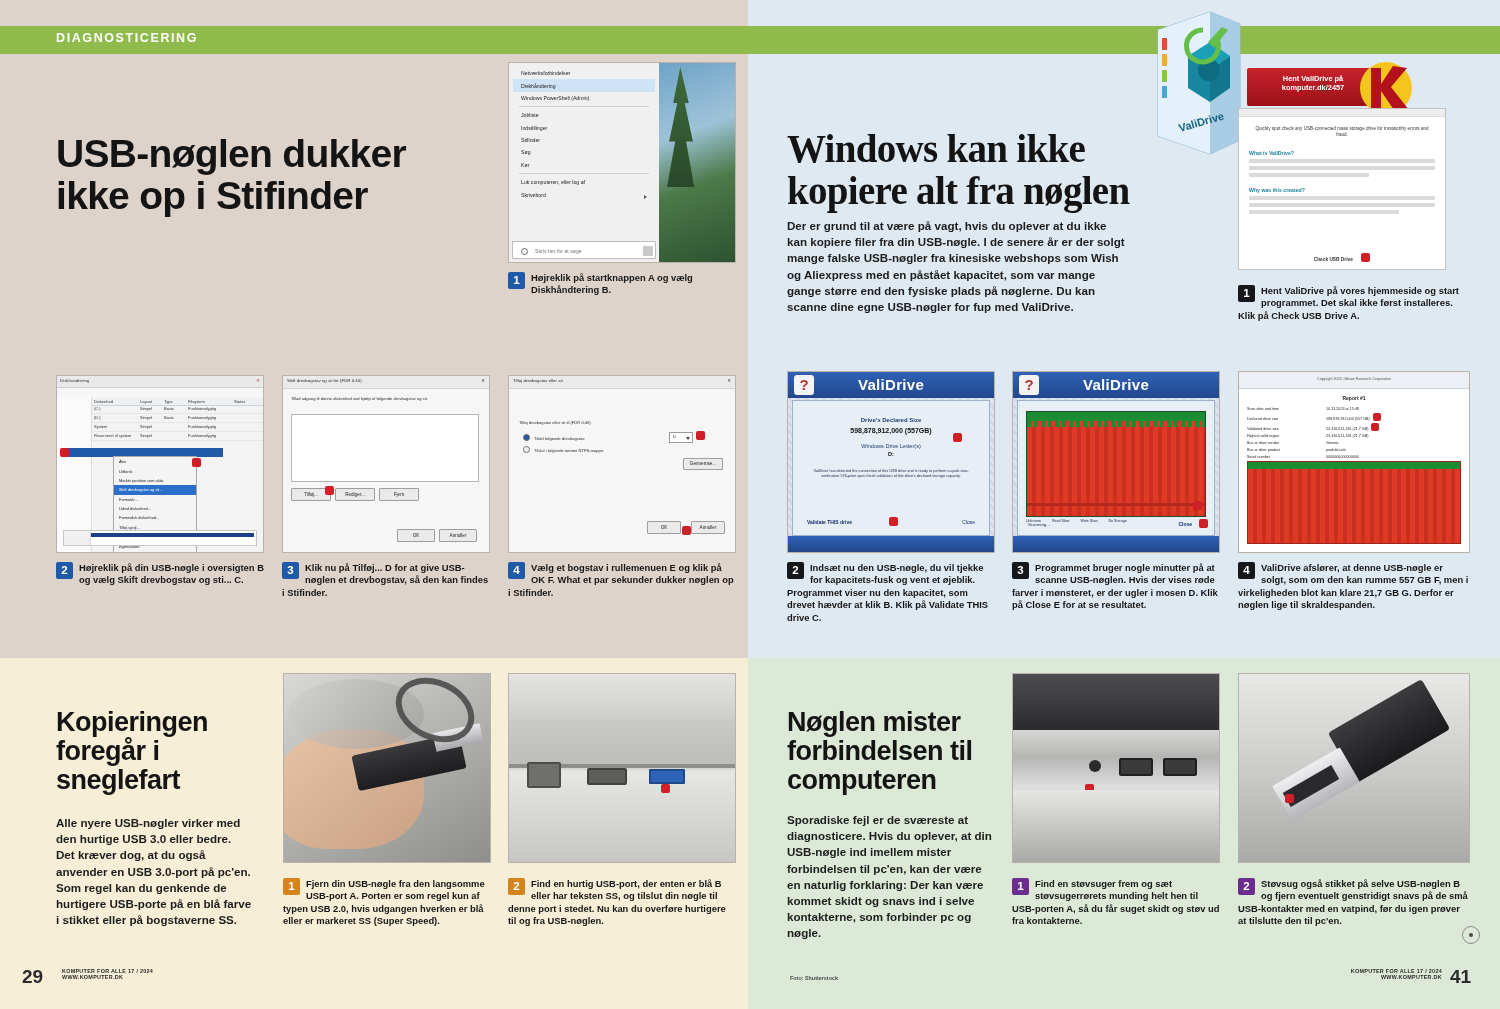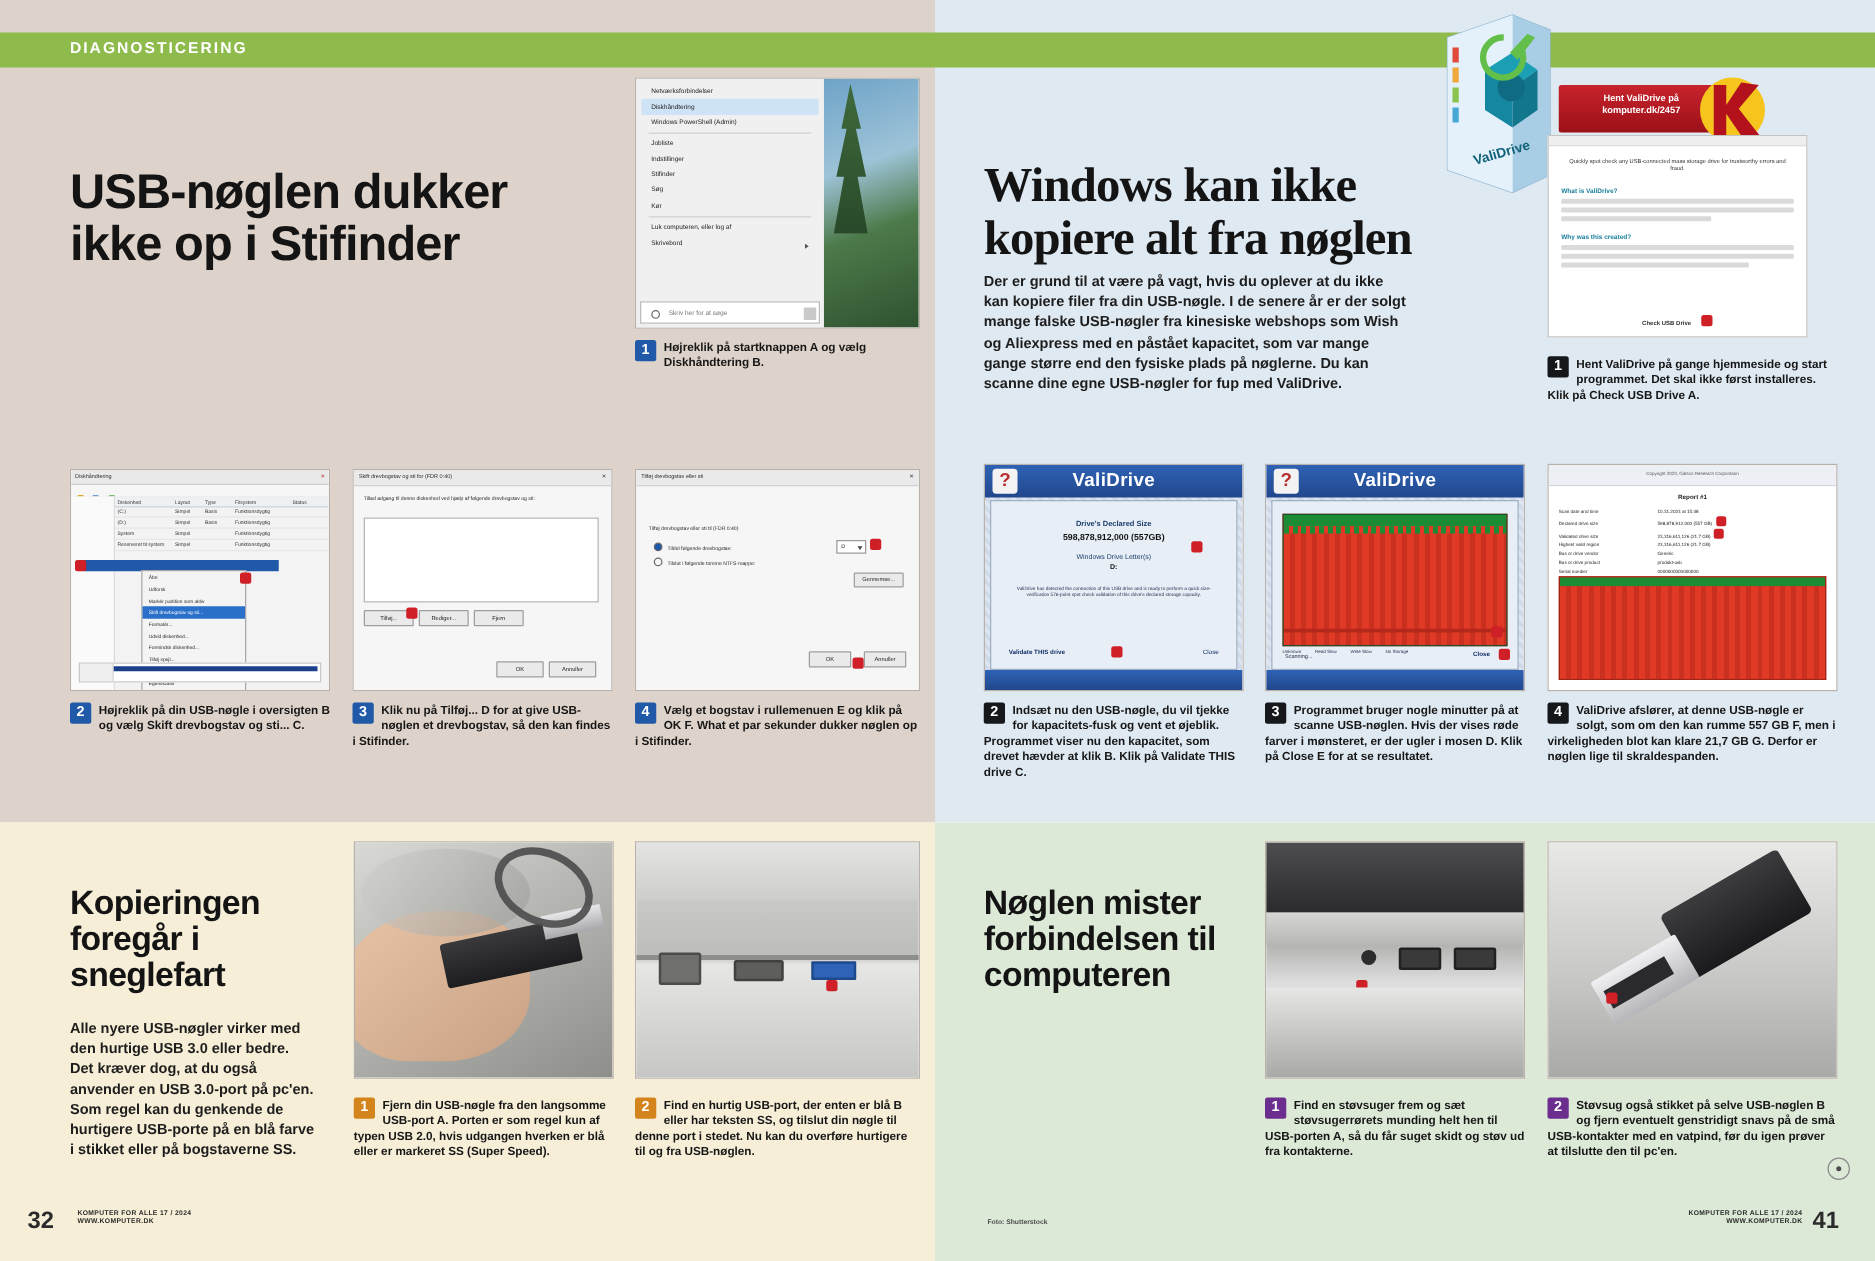--- a/index.html
+++ b/index.html
@@ -400,21 +400,21 @@
     <div class="ws-line"></div>
     <div class="ws-line" style="width:150px;"></div>
     <div style="position:absolute;left:0;right:0;bottom:4px;text-align:center;">
       <span style="font-size:4.8px;font-weight:bold;color:#333;">Check USB Drive</span>
       <span style="display:inline-block;width:9px;height:9px;background:#cf2027;border-radius:2px;margin-left:4px;vertical-align:-1px;"></span>
     </div>
   </div>
 
   <div class="caption" style="left:1238px;top:285px;width:232px;">
     <span class="num black">1</span>
-    <span>Hent ValiDrive på gange hjemmeside og start programmet. Det skal ikke først installeres. Klik på Check USB Drive A.</span>
+    <span>Hent ValiDrive på vores hjemmeside og start programmet. Det skal ikke først installeres. Klik på Check USB Drive A.</span>
   </div>
 
   <div class="fig" style="left:787px;top:371px;width:208px;height:182px;">
     <div class="vd">
       <div style="position:absolute;inset:0;background:repeating-linear-gradient(45deg,#cfd9e8 0 3px,#dde5f0 3px 6px);"></div>
       <div class="vd-title"></div>
       <div class="vd-logo">?</div>
       <div class="vd-name">ValiDrive</div>
       <div class="vd-body">
         <div style="text-align:center;margin-top:16px;font-size:6px;color:#1c3f6e;font-weight:bold;">Drive's Declared Size</div>
@@ -559,20 +559,21 @@
       <div style="position:absolute;left:152px;top:110px;width:9px;height:9px;background:#cf2027;border-radius:2px;"></div>
       <div style="position:absolute;left:0;right:0;top:0;height:46px;background:linear-gradient(#e4e4e2,#cdcdcb);"></div>
     </div>
   </div>
   <div class="caption" style="left:508px;top:878px;width:228px;">
     <span class="num orange">2</span>
     <span>Find en hurtig USB-port, der enten er blå B eller har teksten SS, og tilslut din nøgle til denne port i stedet. Nu kan du overføre hurtigere til og fra USB-nøglen.</span>
   </div>
 
   <div class="headline-sm" id="h-br">Nøglen mister forbindelsen til computeren</div>
+  <div class="body-text" id="p-br">Sporadiske fejl er de sværeste at diagnosticere. Hvis du oplever, at din USB-nøgle ind imellem mister forbindelsen til pc'en, kan der være en naturlig forklaring: Der kan være kommet skidt og snavs ind i selve kontakterne, som forbinder pc og nøgle.</div>
 
   <div class="fig" style="left:1012px;top:673px;width:208px;height:190px;">
     <div class="photo" style="background:linear-gradient(180deg,#c9c9c7 0%,#9d9d9b 35%,#dedede 60%,#b3b3b1 100%);">
       <div style="position:absolute;left:0;right:0;top:0;height:56px;background:linear-gradient(#4d4d4f,#2b2b2d);"></div>
       <div style="position:absolute;left:0;right:0;top:56px;height:26px;background:linear-gradient(#d6d6d4,#b6b6b4);"></div>
       <div style="position:absolute;left:76px;top:86px;width:12px;height:12px;
                   background:#2c2c2c;border-radius:50%;"></div>
       <div style="position:absolute;left:106px;top:84px;width:30px;height:14px;
                   background:#3a3a3a;border:2px solid #202020;border-radius:2px;"></div>
       <div style="position:absolute;left:150px;top:84px;width:30px;height:14px;
@@ -595,20 +596,20 @@
       <div style="position:absolute;left:44px;top:104px;width:56px;height:16px;
                   background:#2a2a2c;transform:rotate(-30deg);"></div>
       <div style="position:absolute;left:46px;top:120px;width:9px;height:9px;background:#cf2027;border-radius:2px;"></div>
     </div>
   </div>
   <div class="caption" style="left:1238px;top:878px;width:232px;">
     <span class="num purple">2</span>
     <span>Støvsug også stikket på selve USB-nøglen B og fjern eventuelt genstridigt snavs på de små USB-kontakter med en vatpind, før du igen prøver at tilslutte den til pc'en.</span>
   </div>
 
-  <div class="folio" id="folio-l">32</div>
+  <div class="folio" id="folio-l">29</div>
   <div class="masthead" id="mast-l">KOMPUTER FOR ALLE 17 / 2024 WWW.KOMPUTER.DK</div>
   <div class="folio" id="folio-r">41</div>
   <div class="masthead" id="mast-r">KOMPUTER FOR ALLE 17 / 2024 WWW.KOMPUTER.DK</div>
   <div id="photocredit">Foto: Shutterstock</div>
   <div id="dot-mark"></div>
 
 </div>
 
 </body></html>

